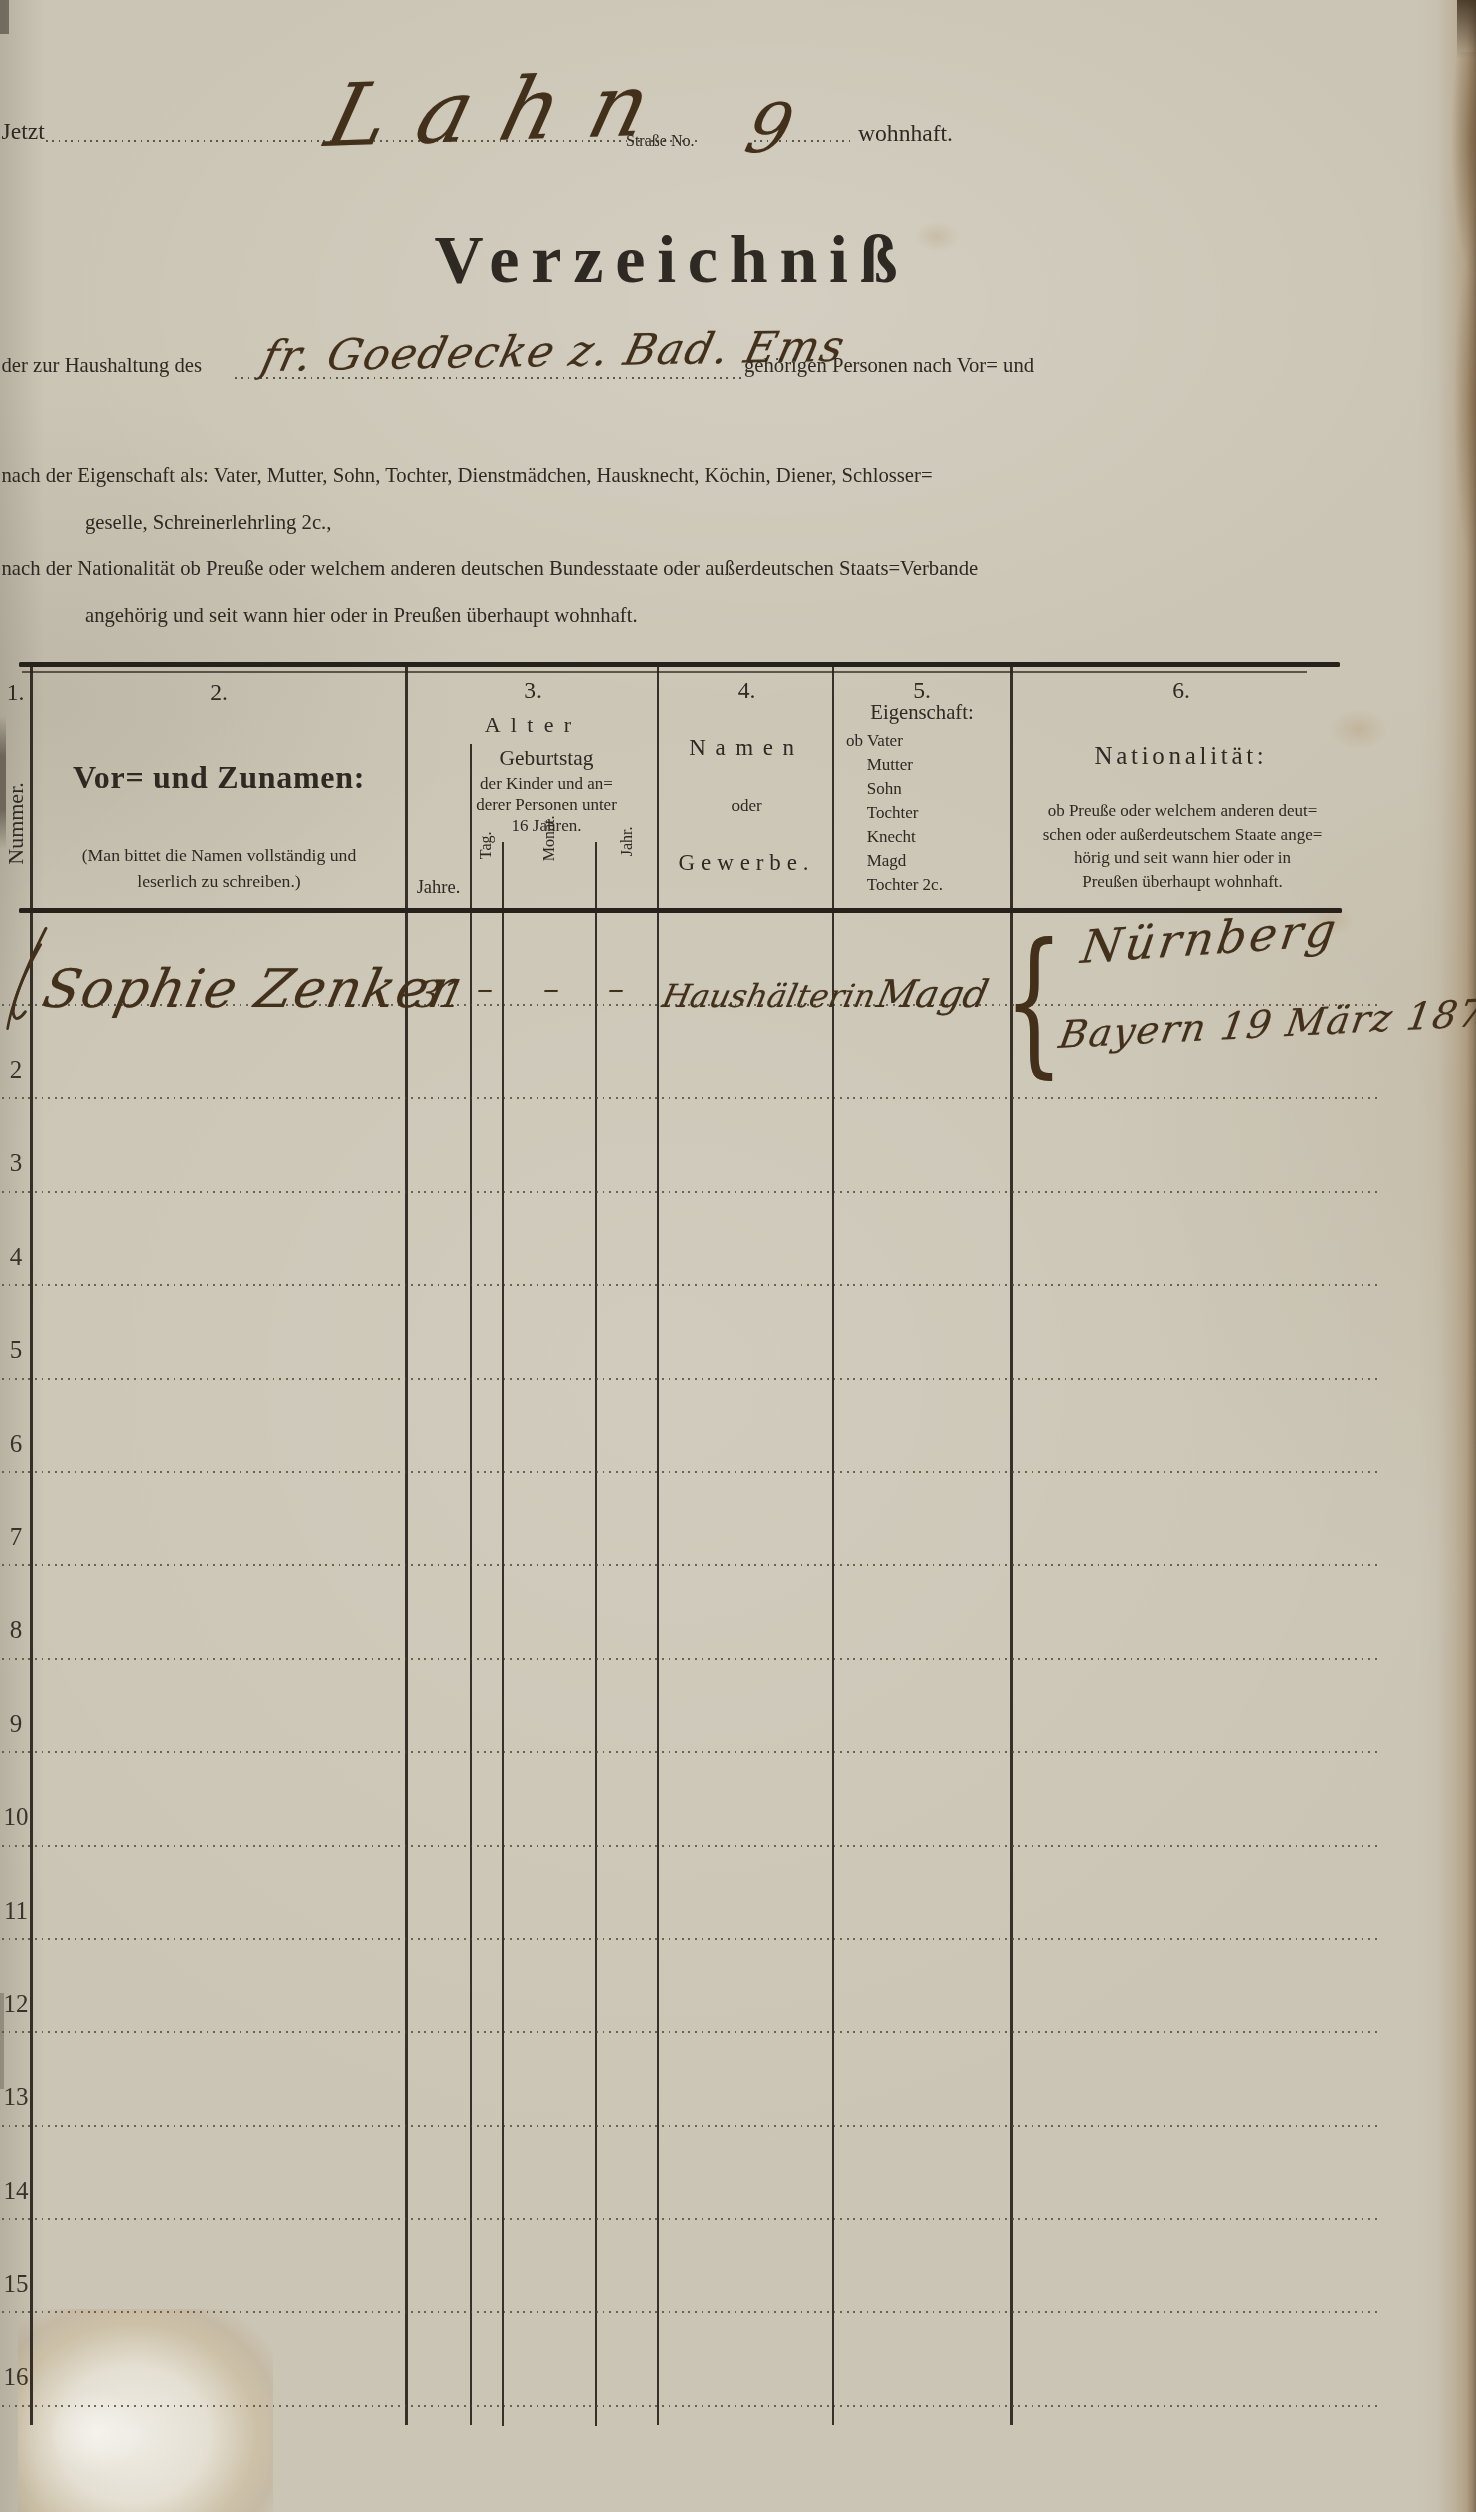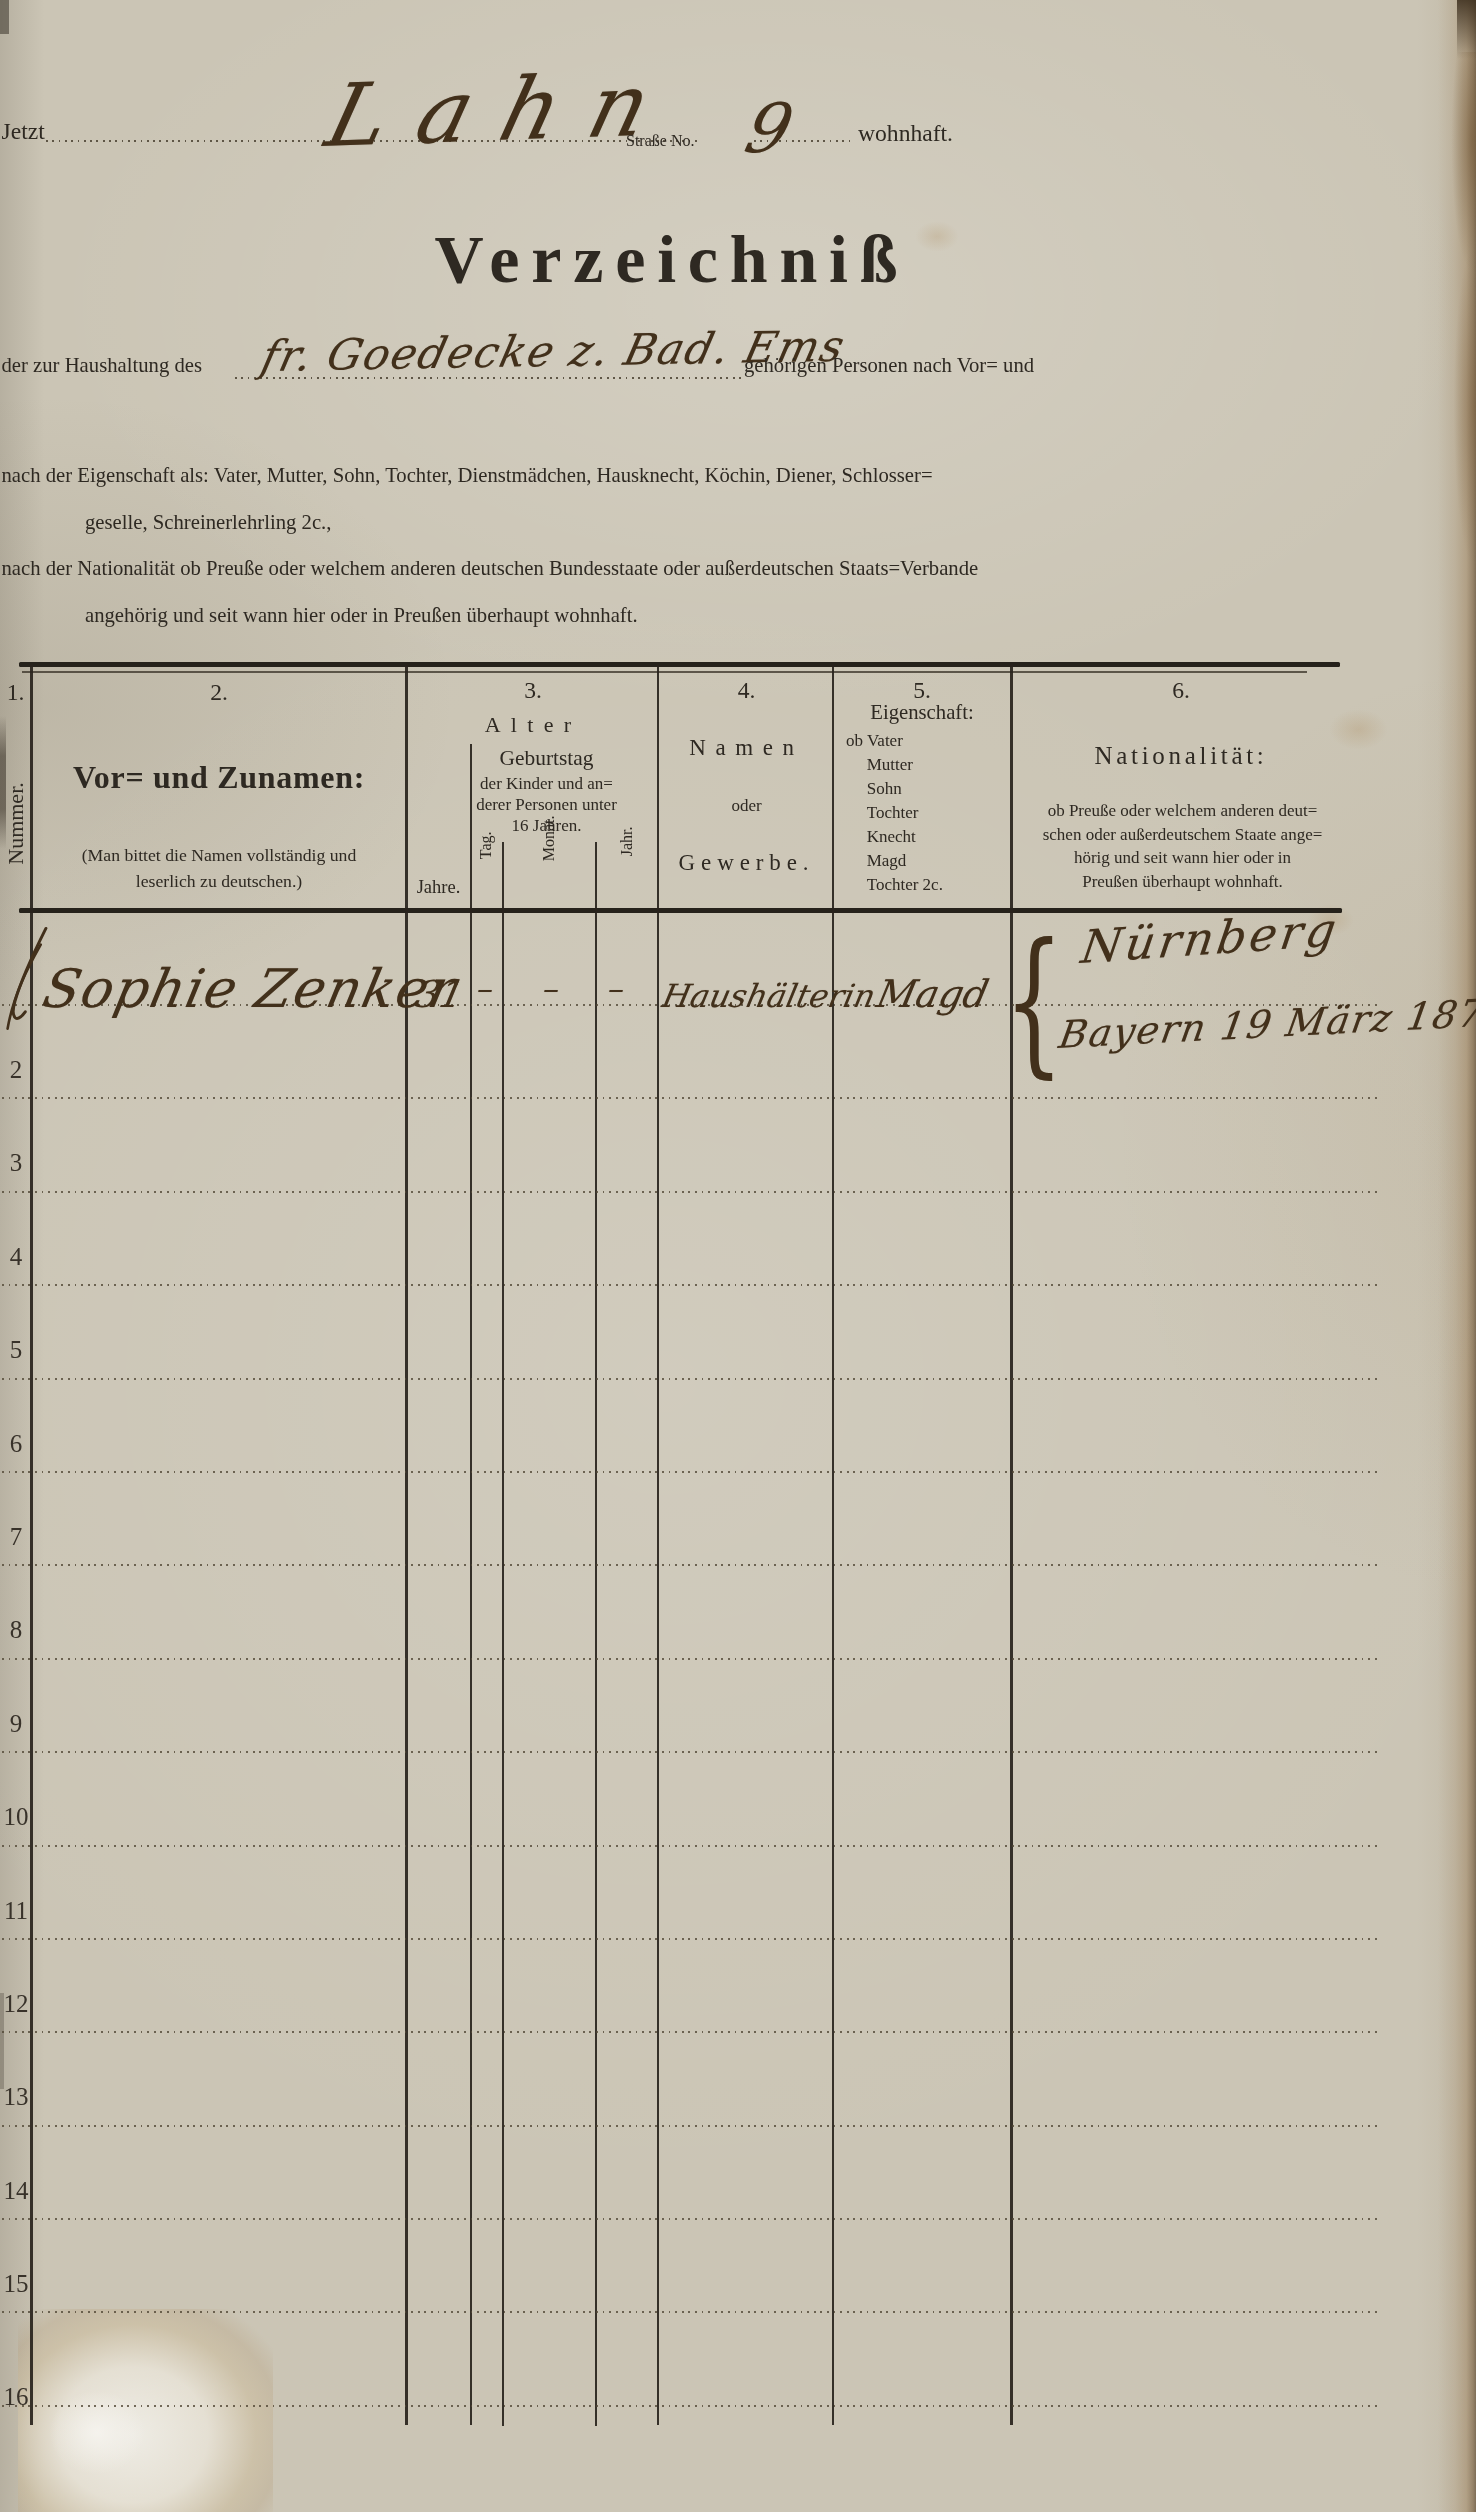--- a/index.html
+++ b/index.html
@@ -82,21 +82,21 @@
   <div class="vline" style="left:657px;top:664px;height:1761px;"></div>
   <div class="vline" style="left:832px;top:664px;height:1761px;"></div>
   <div class="vline" style="left:1010px;top:664px;height:1761px;width:3px;"></div>
 
   <div class="abs print center" style="left:0;top:679px;width:31px;font-size:23.6px;">1.</div>
   <div class="abs print center rot" style="left:-36px;top:811px;width:103px;height:25px;font-size:22px;">Nummer.</div>
 
   <div class="abs print center" style="left:31px;top:679px;width:376px;font-size:23.6px;">2.</div>
   <div class="abs print center" style="left:31px;top:759px;width:376px;font-size:32px;font-weight:600;letter-spacing:0.7px;">Vor= und Zunamen:</div>
   <div class="abs print center" style="left:31px;top:845px;width:376px;font-size:17.7px;">(Man bittet die Namen vollständig und</div>
-  <div class="abs print center" style="left:31px;top:871px;width:376px;font-size:17.7px;">leserlich zu deutschen.)</div>
+  <div class="abs print center" style="left:31px;top:871px;width:376px;font-size:17.7px;">leserlich zu schreiben.)</div>
 
   <div class="abs print center" style="left:407px;top:677px;width:252px;font-size:23.6px;">3.</div>
   <div class="abs print center" style="left:407px;top:712px;width:252px;font-size:22px;letter-spacing:10.3px;">Alter</div>
   <div class="abs print center" style="left:436px;top:746px;width:221px;font-size:21.4px;">Geburtstag</div>
   <div class="abs print center" style="left:436px;top:774px;width:221px;font-size:17px;">der Kinder und an=</div>
   <div class="abs print center" style="left:436px;top:795px;width:221px;font-size:17px;">derer Personen unter</div>
   <div class="abs print center" style="left:436px;top:816px;width:221px;font-size:17px;">16 Jahren.</div>
   <div class="abs print center" style="left:407px;top:877px;width:63px;font-size:18.5px;">Jahre.</div>
   <div class="abs print center rot" style="left:450px;top:835px;width:74px;height:20.7px;font-size:16px;">Tag.</div>
   <div class="abs print center rot" style="left:513px;top:828px;width:74px;height:20.7px;font-size:16px;">Monat.</div>
@@ -152,21 +152,21 @@
       <div class="row-num" style="top: 1430px;">6</div>
       <div class="row-num" style="top: 1523px;">7</div>
       <div class="row-num" style="top: 1616px;">8</div>
       <div class="row-num" style="top: 1710px;">9</div>
       <div class="row-num" style="top: 1803px;">10</div>
       <div class="row-num" style="top: 1897px;">11</div>
       <div class="row-num" style="top: 1990px;">12</div>
       <div class="row-num" style="top: 2083px;">13</div>
       <div class="row-num" style="top: 2177px;">14</div>
       <div class="row-num" style="top: 2270px;">15</div>
-      <div class="row-num" style="top: 2363px; margin-top: 20px;">16</div>
+      <div class="row-num" style="top: 2363px;">16</div>
     </div>
 
   <svg class="abs" style="left:0;top:924px;" width="52" height="118" viewBox="0 0 70 160">
     <path d="M62 6 C50 30 30 70 20 105 C14 126 21 137 34 119" stroke="#42301b" stroke-width="4" fill="none" stroke-linecap="round"></path>
     <path d="M55 28 C38 58 18 96 10 142" stroke="#42301b" stroke-width="3.5" fill="none" stroke-linecap="round"></path>
   </svg>
   <div class="abs hw skew" style="left:38px;top:958px;font-size:53px;letter-spacing:1.5px;">Sophie Zenker</div>
   <div class="abs hw skew" style="left:412px;top:973px;font-size:37px;">31</div>
   <div class="abs hw" style="left:477px;top:969px;font-size:32px;">–</div>
   <div class="abs hw" style="left:543px;top:969px;font-size:32px;">–</div>

